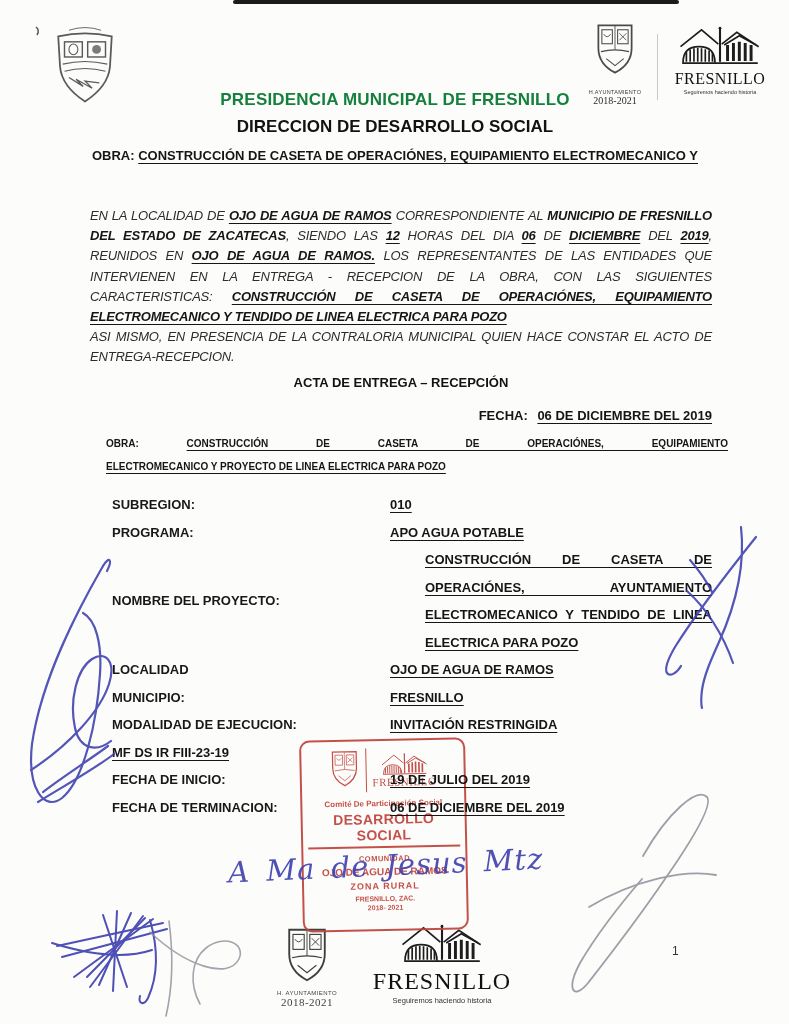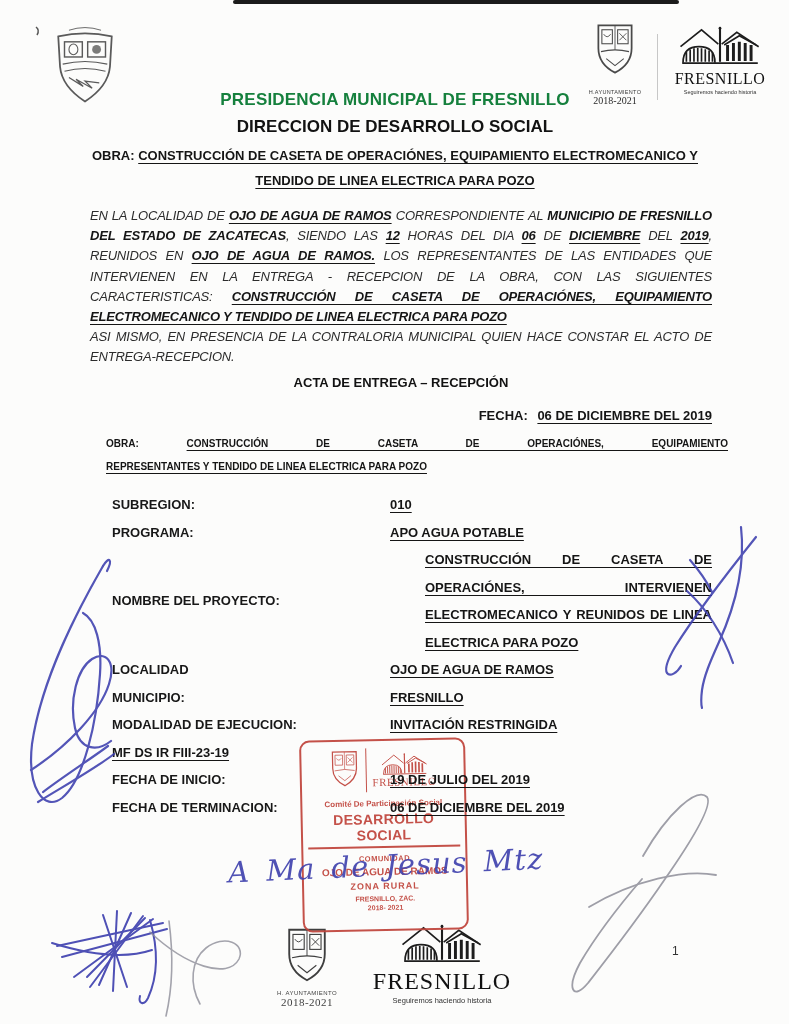--- a/index.html
+++ b/index.html
@@ -154,59 +154,56 @@
     <div class="brand-tagline">Seguiremos haciendo historia</div>
   </div>
 
   <div class="abs titleblock">
     <div class="t1">PRESIDENCIA MUNICIPAL DE FRESNILLO</div>
     <div class="t2">DIRECCION DE DESARROLLO SOCIAL</div>
     <div class="hobra">
       <span class="b">OBRA:</span>
       <span class="bu">CONSTRUCCIÓN DE CASETA DE OPERACIÓNES, EQUIPAMIENTO ELECTROMECANICO Y</span>
     </div>
-    <div class="hobra hobra2">
-      <span class="bu">TENDIDO DE LINEA ELECTRICA PARA POZO</span>
-    </div>
   </div>
 
   <p class="abs intro"><span>EN LA LOCALIDAD DE </span><span class="bu">OJO DE AGUA DE RAMOS</span><span> CORRESPONDIENTE AL </span><span class="b">MUNICIPIO DE FRESNILLO DEL ESTADO DE ZACATECAS</span><span>, SIENDO LAS </span><span class="bu">12</span><span> HORAS DEL DIA </span><span class="bu">06</span><span> DE </span><span class="bu">DICIEMBRE</span><span> DEL </span><span class="bu">2019</span><span>, REUNIDOS EN </span><span class="bu">OJO DE AGUA DE RAMOS.</span><span> LOS REPRESENTANTES DE LAS ENTIDADES QUE INTERVIENEN EN LA ENTREGA - RECEPCION DE LA OBRA, CON LAS SIGUIENTES CARACTERISTICAS: </span><span class="bu">CONSTRUCCIÓN DE CASETA DE OPERACIÓNES, EQUIPAMIENTO ELECTROMECANICO Y  TENDIDO DE LINEA ELECTRICA PARA POZO</span><br><span>ASI MISMO, EN PRESENCIA DE LA CONTRALORIA MUNICIPAL QUIEN HACE CONSTAR EL ACTO DE ENTREGA-RECEPCION.</span></p>
 
   <div class="abs acta">ACTA DE ENTREGA – RECEPCIÓN</div>
 
   <div class="abs fecha">
     <span class="b">FECHA:</span>
     <span class="bu">06 DE DICIEMBRE DEL 2019</span>
   </div>
 
   <div class="abs obra-block">
     <div class="jl">
       <span class="b">OBRA:</span>
       <span class="bu">CONSTRUCCIÓN DE CASETA DE OPERACIÓNES, EQUIPAMIENTO</span>
     </div>
     <div>
-      <span class="bu">REPRESENTANTES Y  TENDIDO DE LINEA ELECTRICA PARA POZO</span>
+      <span class="bu">ELECTROMECANICO Y  PROYECTO DE LINEA ELECTRICA PARA POZO</span>
     </div>
   </div>
 
   <div class="abs fields">
     <div class="frow">
       <div class="flabel">SUBREGION:</div>
       <div class="fvalue">010</div>
     </div>
     <div class="frow">
       <div class="flabel">PROGRAMA:</div>
       <div class="fvalue">APO AGUA POTABLE</div>
     </div>
     <div class="frow nombre">
       <div class="flabel">NOMBRE DEL PROYECTO:</div>
       <div class="fval-col">
         <div class="fline jl">CONSTRUCCIÓN DE CASETA DE</div>
-        <div class="fline jl">OPERACIÓNES, INTERVIENEN</div>
-        <div class="fline jl">ELECTROMECANICO Y REUNIDOS DE LINEA</div>
+        <div class="fline jl">OPERACIÓNES, AYUNTAMIENTO</div>
+        <div class="fline jl">ELECTROMECANICO Y TENDIDO DE LINEA</div>
         <div class="fline">ELECTRICA PARA POZO</div>
       </div>
     </div>
     <div class="frow">
       <div class="flabel">LOCALIDAD</div>
       <div class="fvalue">OJO DE AGUA DE RAMOS</div>
     </div>
     <div class="frow">
       <div class="flabel">MUNICIPIO:</div>
       <div class="fvalue">FRESNILLO</div>

